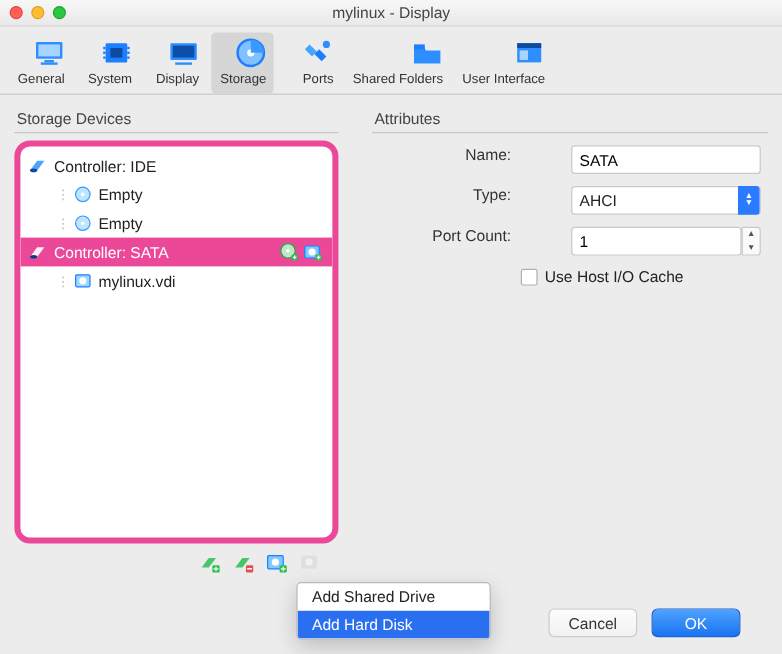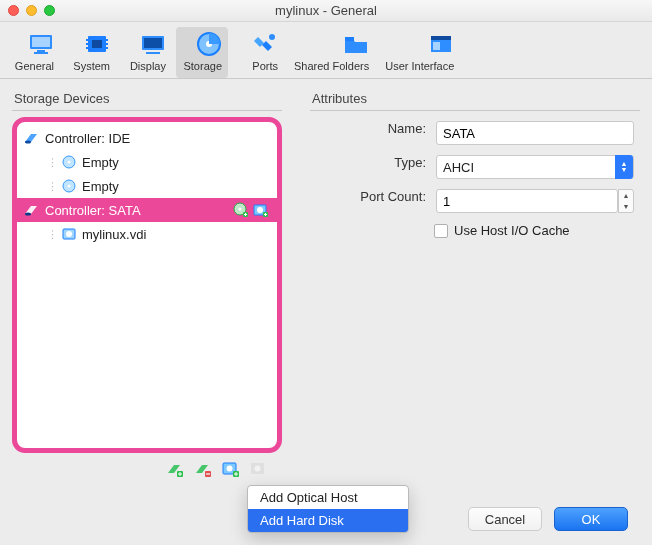--- a/index.html
+++ b/index.html
@@ -44,50 +44,50 @@
 
   
   .menu { position:absolute; left:247px; top:485px; width:162px; background:#fff; border:1px solid #b9b9b9; border-radius:4px; box-shadow:0 6px 18px rgba(0,0,0,.2); overflow:hidden; z-index:50; }
   .mitem { padding:4px 12px; font-size:13px; cursor:pointer; }
   .mitem.sel { background:#2a6ff0; color:#fff; }
 
   
   .form { padding:4px 6px 0 6px; }
   .frow { display:flex; align-items:flex-start; margin-bottom:10px; gap:10px; }
   .flabel { width:110px; text-align:right; font-size:13px; color:#333; }
-  .finput { flex:1; }
+  .finput { flex:1;margin-left:40px; }
   input[type=text].txt, .select, .spinner { width:100%; height:24px; border:1px solid #c9c9c9; border-radius:3px; background:#fff; font-size:13px; padding:0 6px; }
   .select { display:flex; align-items:center; justify-content:space-between; padding-right:0; }
   .select .cap { display:flex; flex-direction:column; align-items:center; justify-content:center; width:18px; height:24px; background:#2a7bff; border-radius:0 3px 3px 0;}
   .select .cap span { font-size:7px; color:#fff; line-height:6px; }
   .spinwrap { display:flex; }
   .spinwrap input { flex:1; border-right:none; border-radius:3px 0 0 3px; }
   .spinbtns { display:flex; flex-direction:column; border:1px solid #c9c9c9; border-radius:0 3px 3px 0; background:#fafafa; width:16px; }
   .spinbtns div { flex:1; display:flex; align-items:center; justify-content:center; font-size:7px; color:#555; cursor:pointer; }
   .check { display:flex; align-items:center; gap:6px; margin-left:118px; font-size:13px; }
   .cbox { width:14px; height:14px; border:1px solid #b0b0b0; border-radius:2px; background:#fff; }
 
   
-  .footer { position:absolute; right:24px; bottom:14px; display:flex; gap:12px; }
+  .footer { position:absolute; right:35px; bottom:14px; display:flex; gap:12px; }
   .btn { min-width:74px; height:24px; border-radius:5px; font-size:13px; display:flex; align-items:center; justify-content:center; cursor:pointer; }
   .btn.def { background:linear-gradient(#fdfdfd,#f1f1f1); border:1px solid #ccc; color:#333; }
   .btn.primary { background:linear-gradient(#4ea2ff,#1a74f0); color:#fff; border:1px solid #1a62d0; }
 
   svg { display:block; }
 </style>
 </head>
 <body>
 
 <div class="titlebar">
   <div class="traffic">
     <div class="tl red"></div>
     <div class="tl yellow"></div>
     <div class="tl green"></div>
   </div>
-  <div class="title">mylinux - General</div>
+  <div class="title">mylinux - Display</div>
 </div>
 
 <div class="toolbar">
   <div class="tbitem">
     <div class="tbicon">
       <svg width="26" height="22" viewBox="0 0 26 22">
           <rect x="2" y="2" width="22" height="14" rx="1" fill="#2f8eff"></rect>
           <rect x="4" y="4" width="18" height="10" fill="#a6d3ff"></rect>
           <rect x="9" y="17" width="8" height="2" fill="#2f8eff"></rect>
           <rect x="6" y="19" width="14" height="2" fill="#2f8eff"></rect>
@@ -308,20 +308,20 @@
       </div>
       <div class="check">
         <div class="cbox"></div>
         <span>Use Host I/O Cache</span>
       </div>
     </div>
   </div>
 </div>
 
 <div class="menu">
-  <div class="mitem">Add Optical Host</div>
+  <div class="mitem">Add Shared Drive</div>
   <div class="mitem sel">Add Hard Disk</div>
 </div>
 
 <div class="footer">
   <div class="btn def">Cancel</div>
   <div class="btn primary">OK</div>
 </div>
 
 </body></html>

